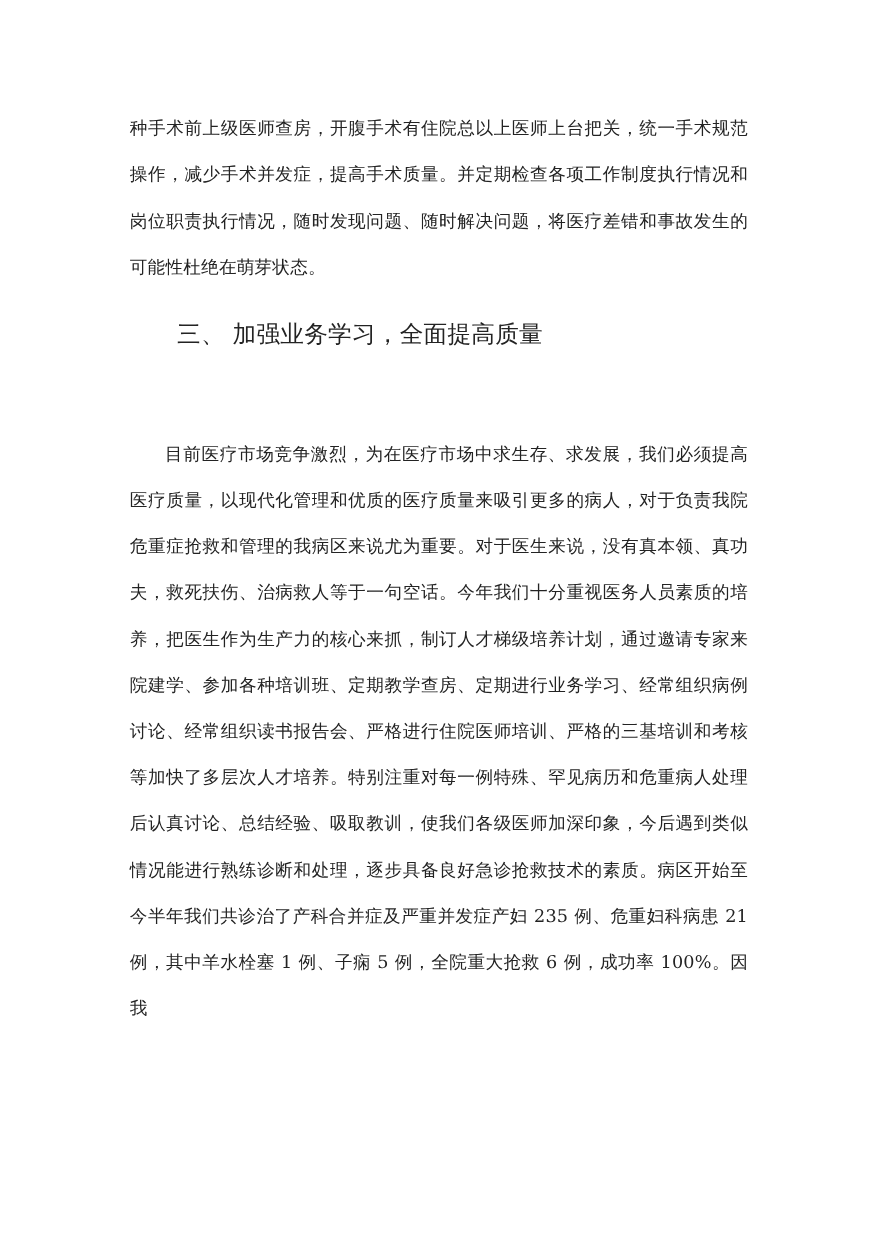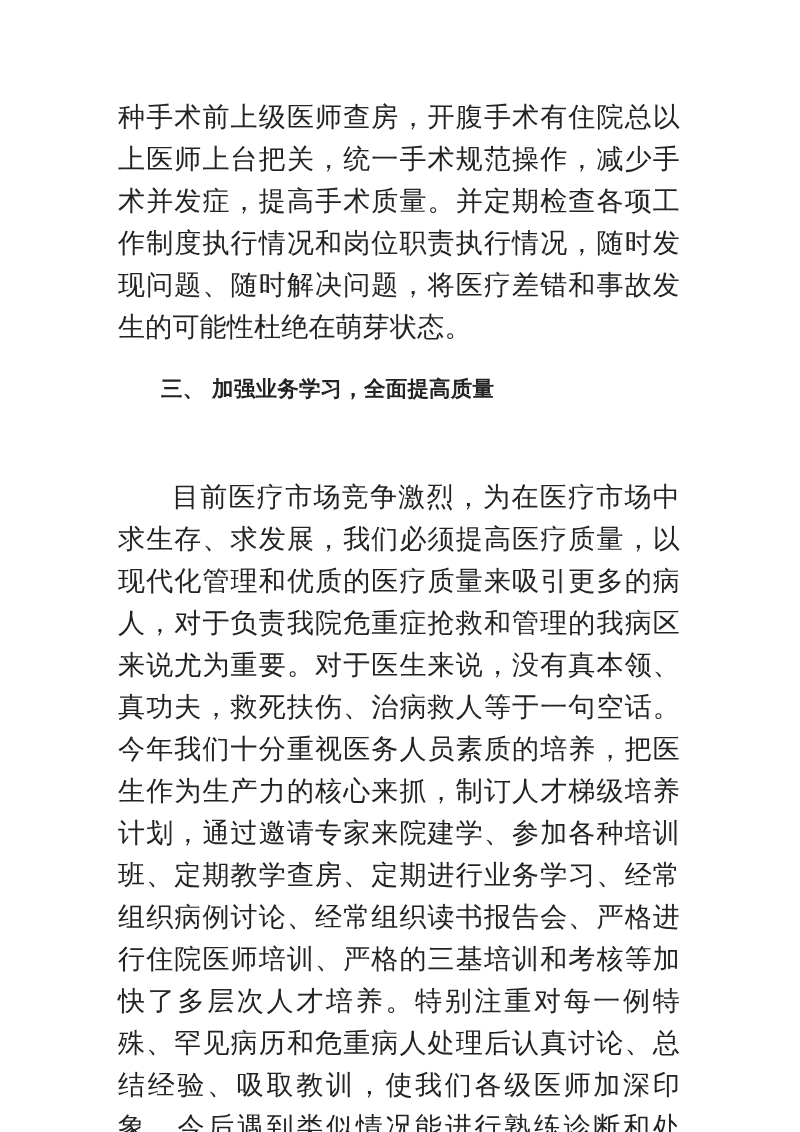--- a/index.html
+++ b/index.html
@@ -20,41 +20,41 @@
     height: 1132px;
     background: #ffffff;
     box-sizing: border-box;
     padding: 96px 120px 0 118px;
   }
   .doc-body {
     width: 562px;
   }
   .para {
     margin: 0;
-    font-size: 27px;
+    font-size: 16px;
     line-height: 42px;
     text-align: justify;
     text-justify: inter-ideograph;
     letter-spacing: 0.2px;
     color: #232323;
     word-break: break-all;
     -webkit-font-smoothing: antialiased;
   }
   .para.continued {
     text-indent: 0;
   }
   .para.indented {
     text-indent: 2em;
     margin-top: 46px;
   }
   .heading {
     margin: 0;
     font-size: 21.5px;
     line-height: 42px;
-    font-weight: bold;
+    font-weight: normal;
     text-indent: 2em;
     color: #232323;
     letter-spacing: 0.2px;
   }
   .gap-half {
     height: 20px;
   }
 </style>
 </head>
 <body>

